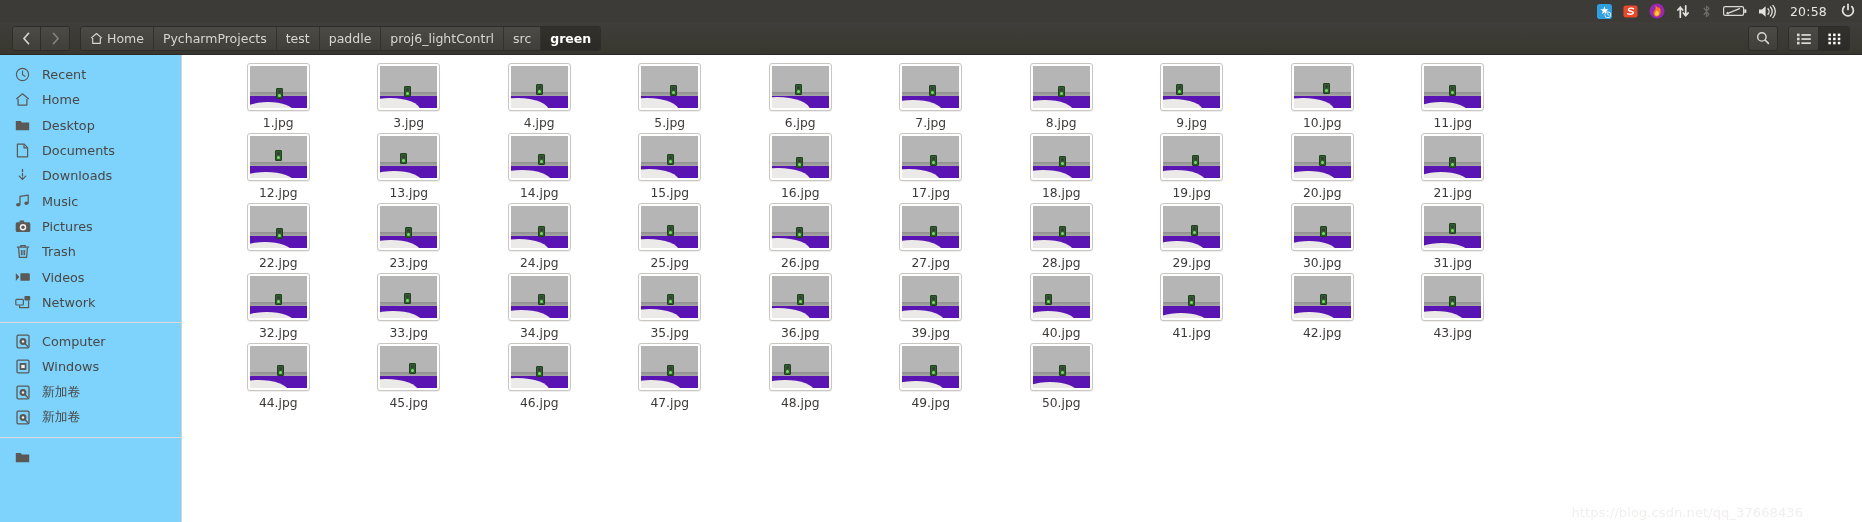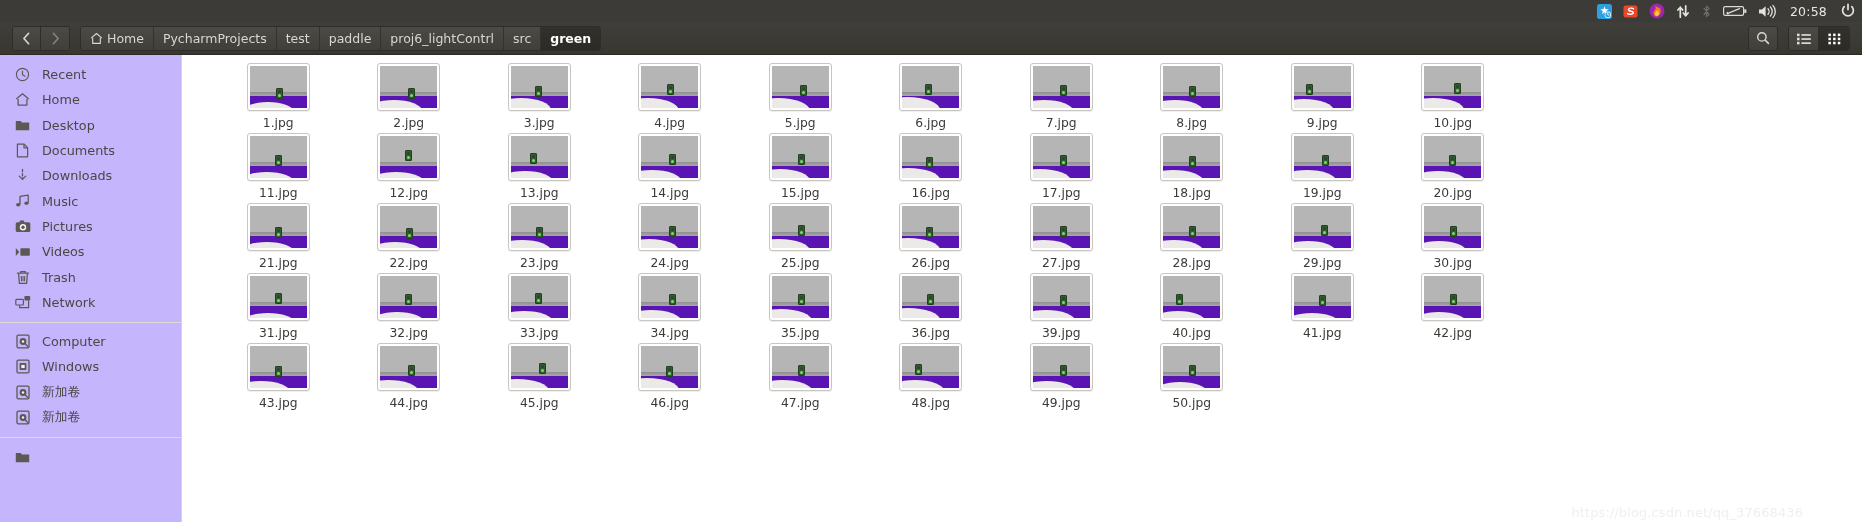--- a/index.html
+++ b/index.html
@@ -80,21 +80,21 @@
   .viewgrp { display: flex; border: 1px solid #2e2d29; border-radius: 3px; overflow: hidden; }
   .viewgrp .hb-btn { border: none; border-right: 1px solid #2e2d29; }
   .viewgrp .hb-btn:last-child { border-right: none; }
   .viewgrp .hb-btn.active { background: linear-gradient(to bottom, #32312c, #2b2a26); }
   .hb-btn.single { border-radius: 3px; }
 
   
   .sidebar {
     position: absolute; top: 55px; left: 0;
     width: 182px; height: 467px;
-    background: #c4b5fd;
+    background: #7dd3fc;
     border-right: 1px solid #d6d3d0;
     padding-top: 7px;
     overflow: hidden;
   }
   .side-edge {
     position: absolute; top: 55px; left: 0; width: 8px; height: 467px;
     background: #2f2e2a;
   }
   .side-handle {
     position: absolute; left: 1px; top: 120px;
@@ -404,42 +404,42 @@
           <rect x="4.6" y="0.6" width="4.6" height="2.2" rx="0.7" fill="#5b5956"></rect>
           <circle cx="8" cy="7.2" r="3.2" fill="#f3f2f1"></circle>
           <circle cx="8" cy="7.2" r="1.7" fill="#5b5956"></circle>
         </svg>
     </span>
     <span>Pictures</span>
   </div>
 
   <div class="side-item">
     <span class="sic">
-      <svg width="16" height="12" viewBox="0 0 16 12">
-          <path d="M0.8 2.0 L0.8 10.0 L4.3 6.0 Z" fill="#5b5956"></path>
-          <rect x="5.4" y="2.2" width="9.4" height="7.6" rx="0.8" fill="#5b5956"></rect>
-        </svg>
-    </span>
-    <span>Videos</span>
-  </div>
-
-  <div class="side-item">
-    <span class="sic">
       <svg width="14" height="15" viewBox="0 0 14 15">
           <path d="M1.4 3.2 L12.6 3.2" stroke="#5b5956" stroke-width="1.25" stroke-linecap="round"></path>
           <path d="M4.8 3.0 L4.8 1.6 L9.2 1.6 L9.2 3.0" stroke="#5b5956" stroke-width="1.25" fill="none"></path>
           <path d="M2.6 3.6 L3.4 13.4 L10.6 13.4 L11.4 3.6" stroke="#5b5956" stroke-width="1.25" fill="none" stroke-linejoin="round"></path>
           <path d="M5.3 6.0 L5.5 11.2 M7.0 6.0 L7.0 11.2 M8.7 6.0 L8.5 11.2" stroke="#5b5956" stroke-width="1.05"></path>
         </svg>
     </span>
     <span>Trash</span>
   </div>
 
   <div class="side-item">
     <span class="sic">
+      <svg width="16" height="12" viewBox="0 0 16 12">
+          <path d="M0.8 2.0 L0.8 10.0 L4.3 6.0 Z" fill="#5b5956"></path>
+          <rect x="5.4" y="2.2" width="9.4" height="7.6" rx="0.8" fill="#5b5956"></rect>
+        </svg>
+    </span>
+    <span>Videos</span>
+  </div>
+
+  <div class="side-item">
+    <span class="sic">
       <svg width="16" height="14" viewBox="0 0 16 14">
           <rect x="0.8" y="4.4" width="7.6" height="5.6" rx="0.9" stroke="#5b5956" stroke-width="1.2" fill="none"></rect>
           <rect x="9.4" y="1.0" width="5.8" height="4.4" rx="0.9" fill="#5b5956"></rect>
           <path d="M4.6 10.2 L4.6 12.6 L13.6 12.6 L13.6 5.6" stroke="#5b5956" stroke-width="1.2" fill="none"></path>
         </svg>
     </span>
     <span>Network</span>
   </div>
 
   <div class="side-sep"></div>
@@ -520,36 +520,20 @@
           </div>
         </div>
         <div class="fname">1.jpg</div>
       </div>
       <div class="cell">
         <div class="thumb-frame">
           <div class="thumb">
             <div class="sky"></div>
             <div class="horizon"></div>
             <div class="road">
-              <div class="blob" style="left: -14px; top: 4px; width: 56px; height: 22px;"></div>
-            </div>
-            <div class="light" style="left: 48%; top: 52%;">
-              <div class="lamp top"></div>
-              <div class="lamp bot"></div>
-            </div>
-          </div>
-        </div>
-        <div class="fname">2.jpg</div>
-      </div>
-      <div class="cell">
-        <div class="thumb-frame">
-          <div class="thumb">
-            <div class="sky"></div>
-            <div class="horizon"></div>
-            <div class="road">
               <div class="blob" style="left: -20px; top: 2px; width: 60px; height: 24px;"></div>
             </div>
             <div class="light" style="left: 42%; top: 48%;">
               <div class="lamp top"></div>
               <div class="lamp bot"></div>
             </div>
           </div>
         </div>
         <div class="fname">3.jpg</div>
       </div>

